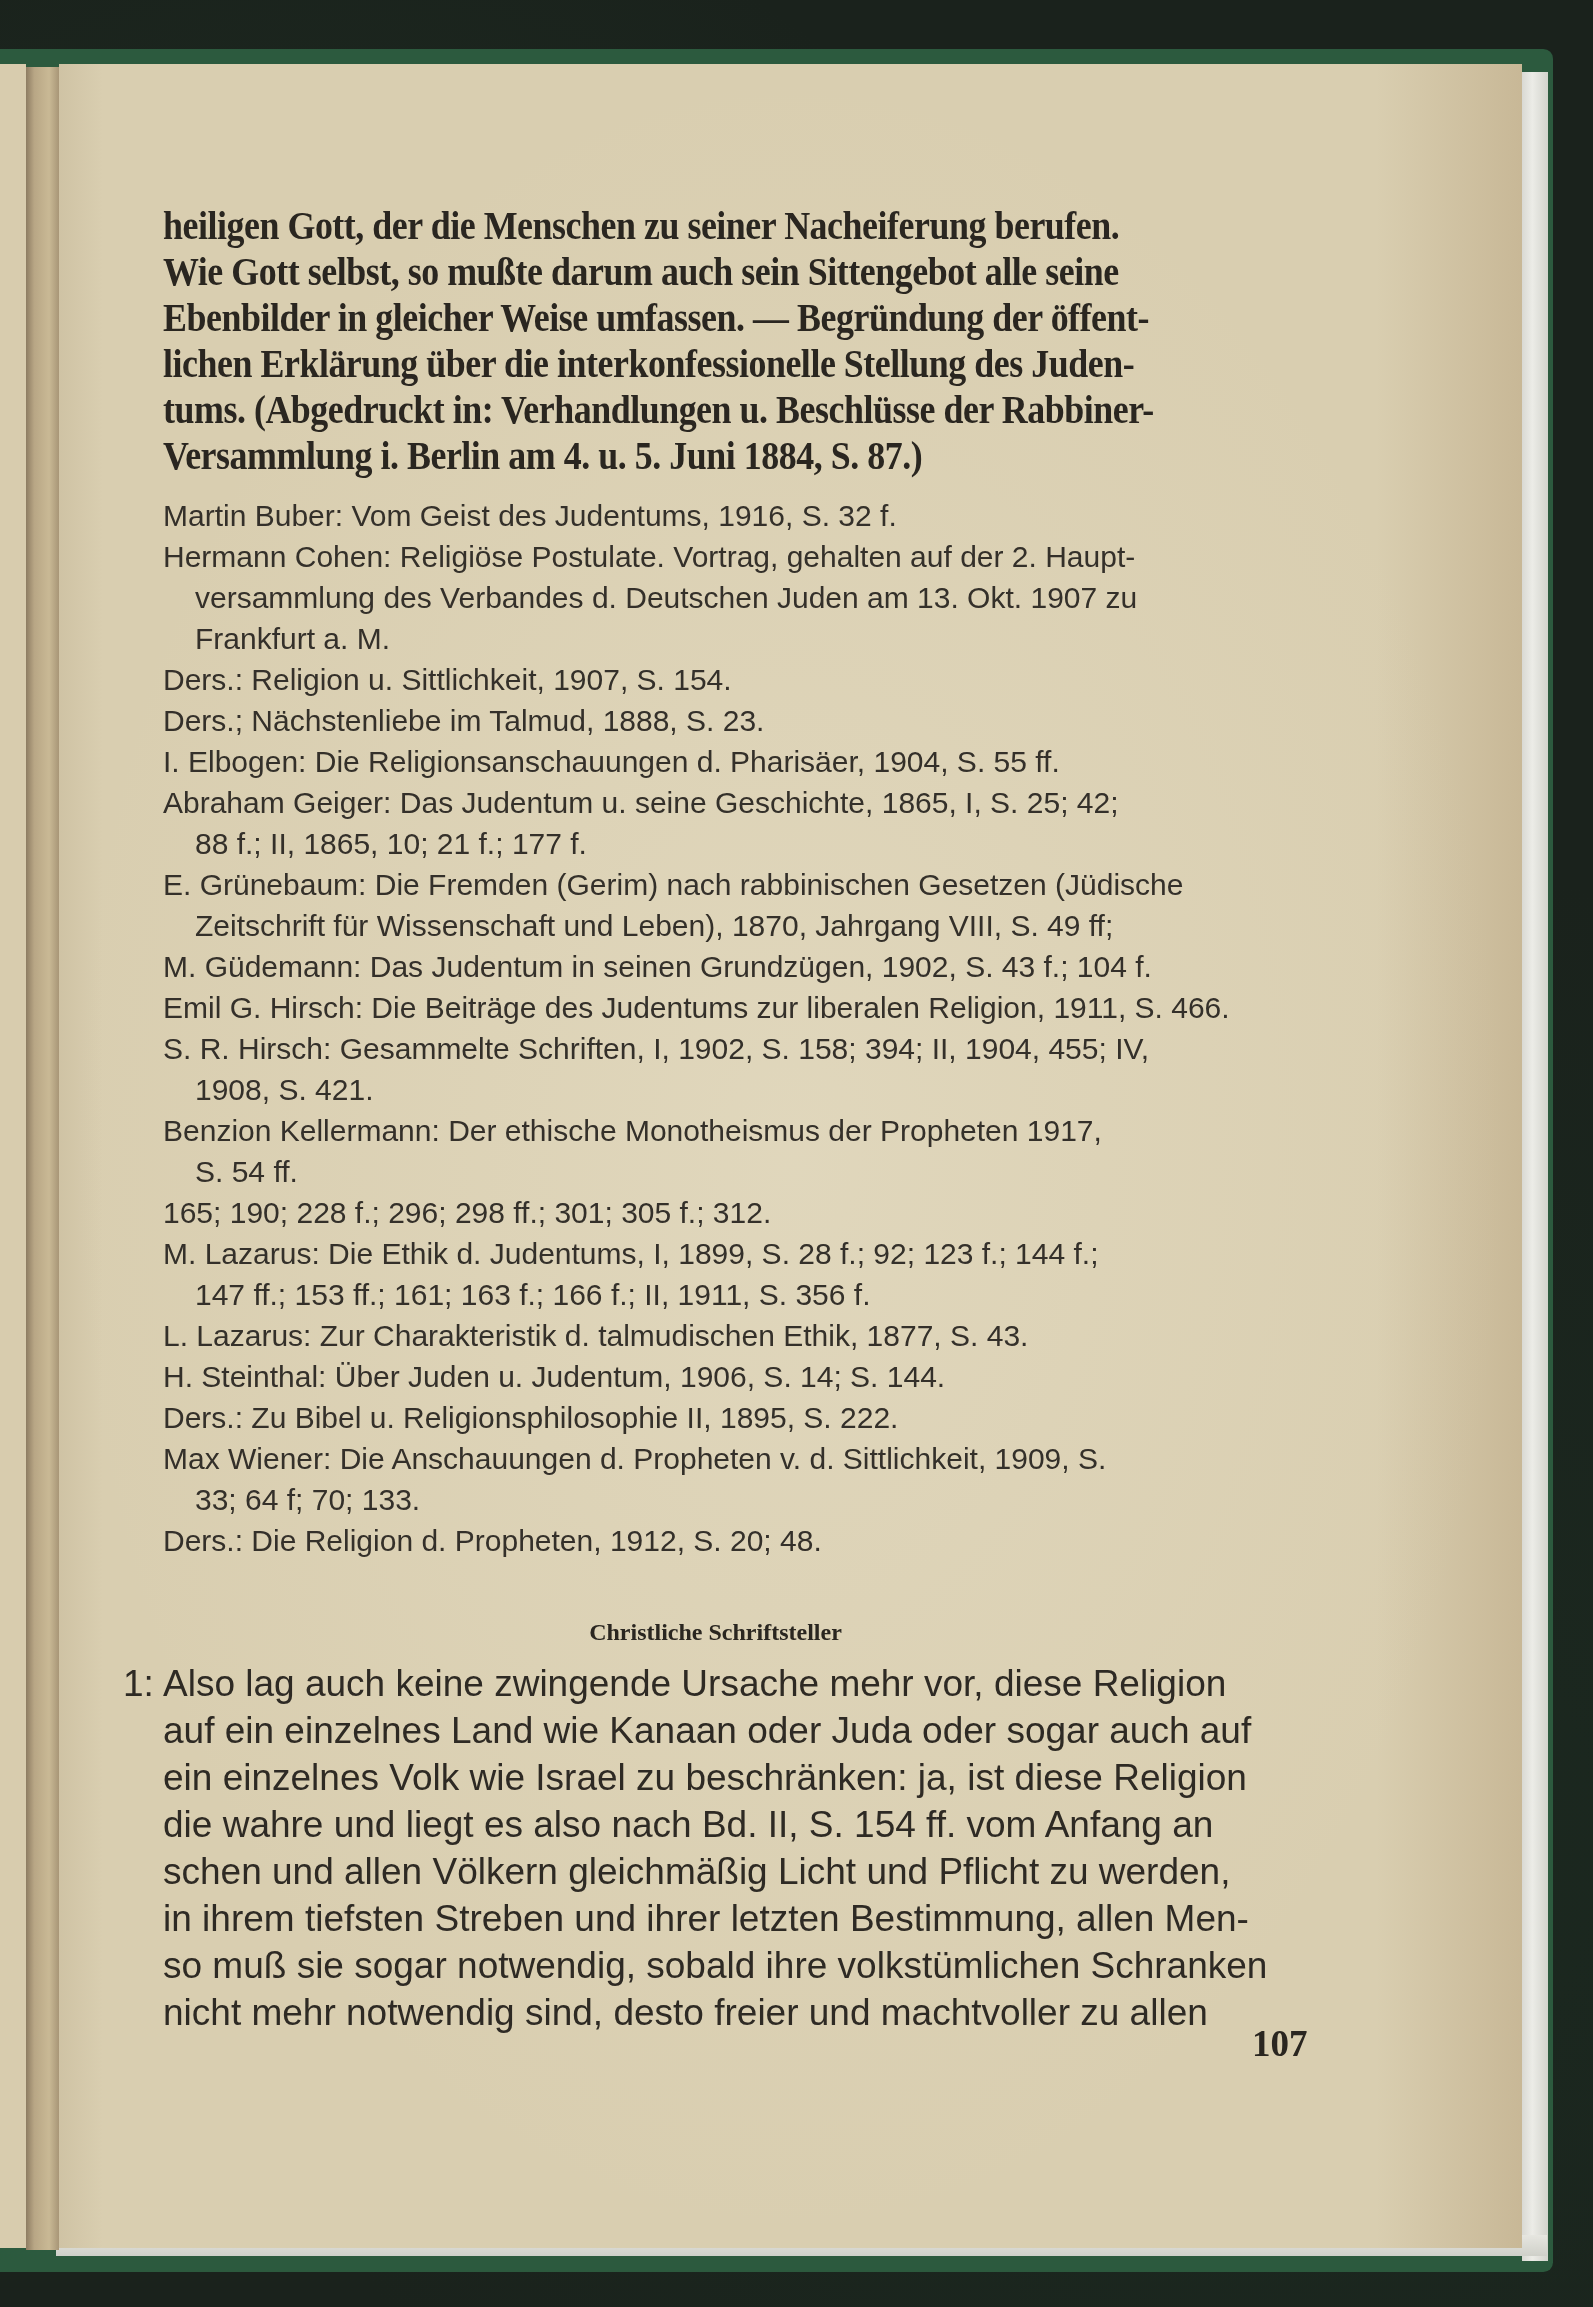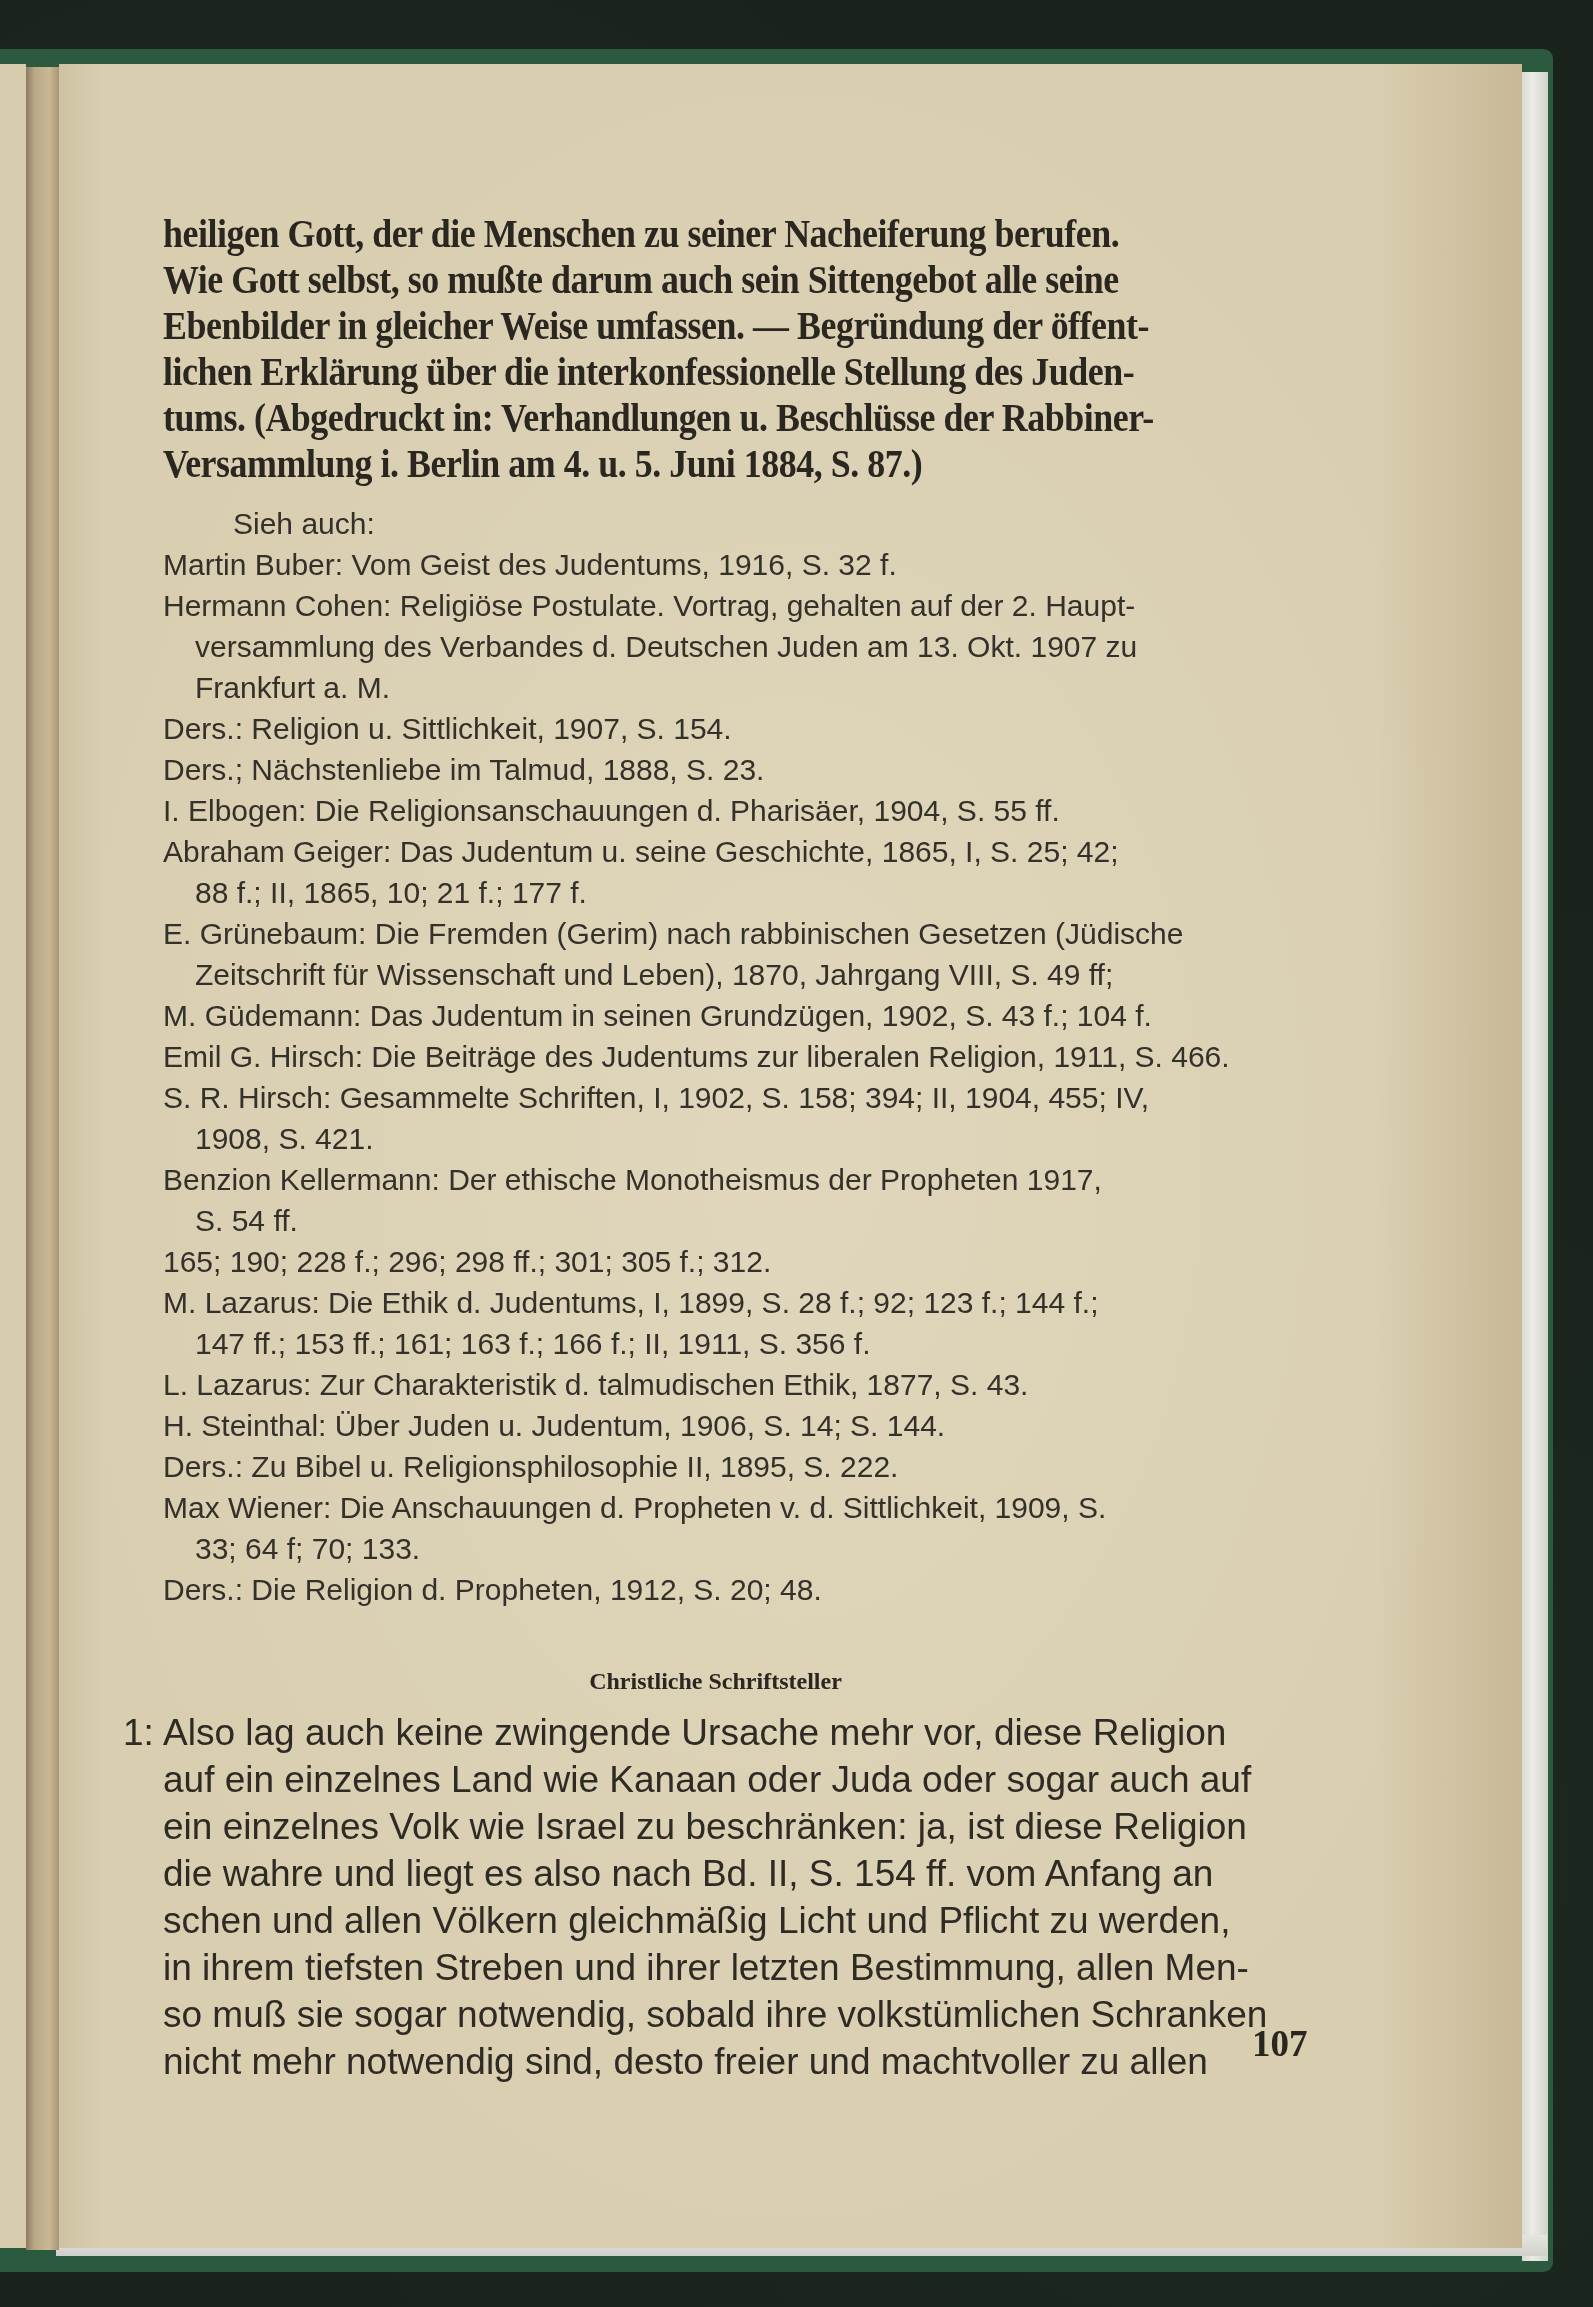--- a/index.html
+++ b/index.html
@@ -72,21 +72,20 @@
       background: #d9ceb0;
       background-image:
         linear-gradient(to right, rgba(120,95,60,0.10) 0, rgba(0,0,0,0) 3%, rgba(0,0,0,0) 90%, rgba(140,105,60,0.22) 100%),
         radial-gradient(ellipse at 50% 50%, rgba(230,222,198,0.55) 0, rgba(0,0,0,0) 70%);
     }
     .text {
       position: absolute;
       left: 104px;
       top: 139px;
       width: 1201px;
-      margin-top: 8px;
     }
     .para-main {
       font-size: 39px;
       line-height: 46px;
       text-align: justify;
       font-weight: bold;
       letter-spacing: -0.5px;
       transform: scaleX(0.92);
       transform-origin: left top;
       width: 1306px;
@@ -159,21 +158,20 @@
     <p class="para-main">
       <span>heiligen Gott, der die Menschen zu seiner Nacheiferung berufen.</span>
       <span>Wie Gott selbst, so mußte darum auch sein Sittengebot alle seine</span>
       <span>Ebenbilder in gleicher Weise umfassen. — Begründung der öffent-</span>
       <span>lichen Erklärung über die interkonfessionelle Stellung des Juden-</span>
       <span>tums. (Abgedruckt in: Verhandlungen u. Beschlüsse der Rabbiner-</span>
       <span>Versammlung i. Berlin am 4. u. 5. Juni 1884, S. 87.)</span>
     </p>
 
     <div class="small">
-      <p class="see-also">Sieh auch:</p>
       <div id="bib-list">
           <p class="bib-entry">
             <span>Martin Buber: Vom Geist des Judentums, 1916, S. 32 f.</span>
           </p>
           <p class="bib-entry">
             <span>Hermann Cohen: Religiöse Postulate.  Vortrag, gehalten auf der 2. Haupt-</span>
             <span>versammlung des Verbandes d. Deutschen Juden am 13. Okt. 1907 zu</span>
             <span>Frankfurt a. M.</span>
           </p>
           <p class="bib-entry">

